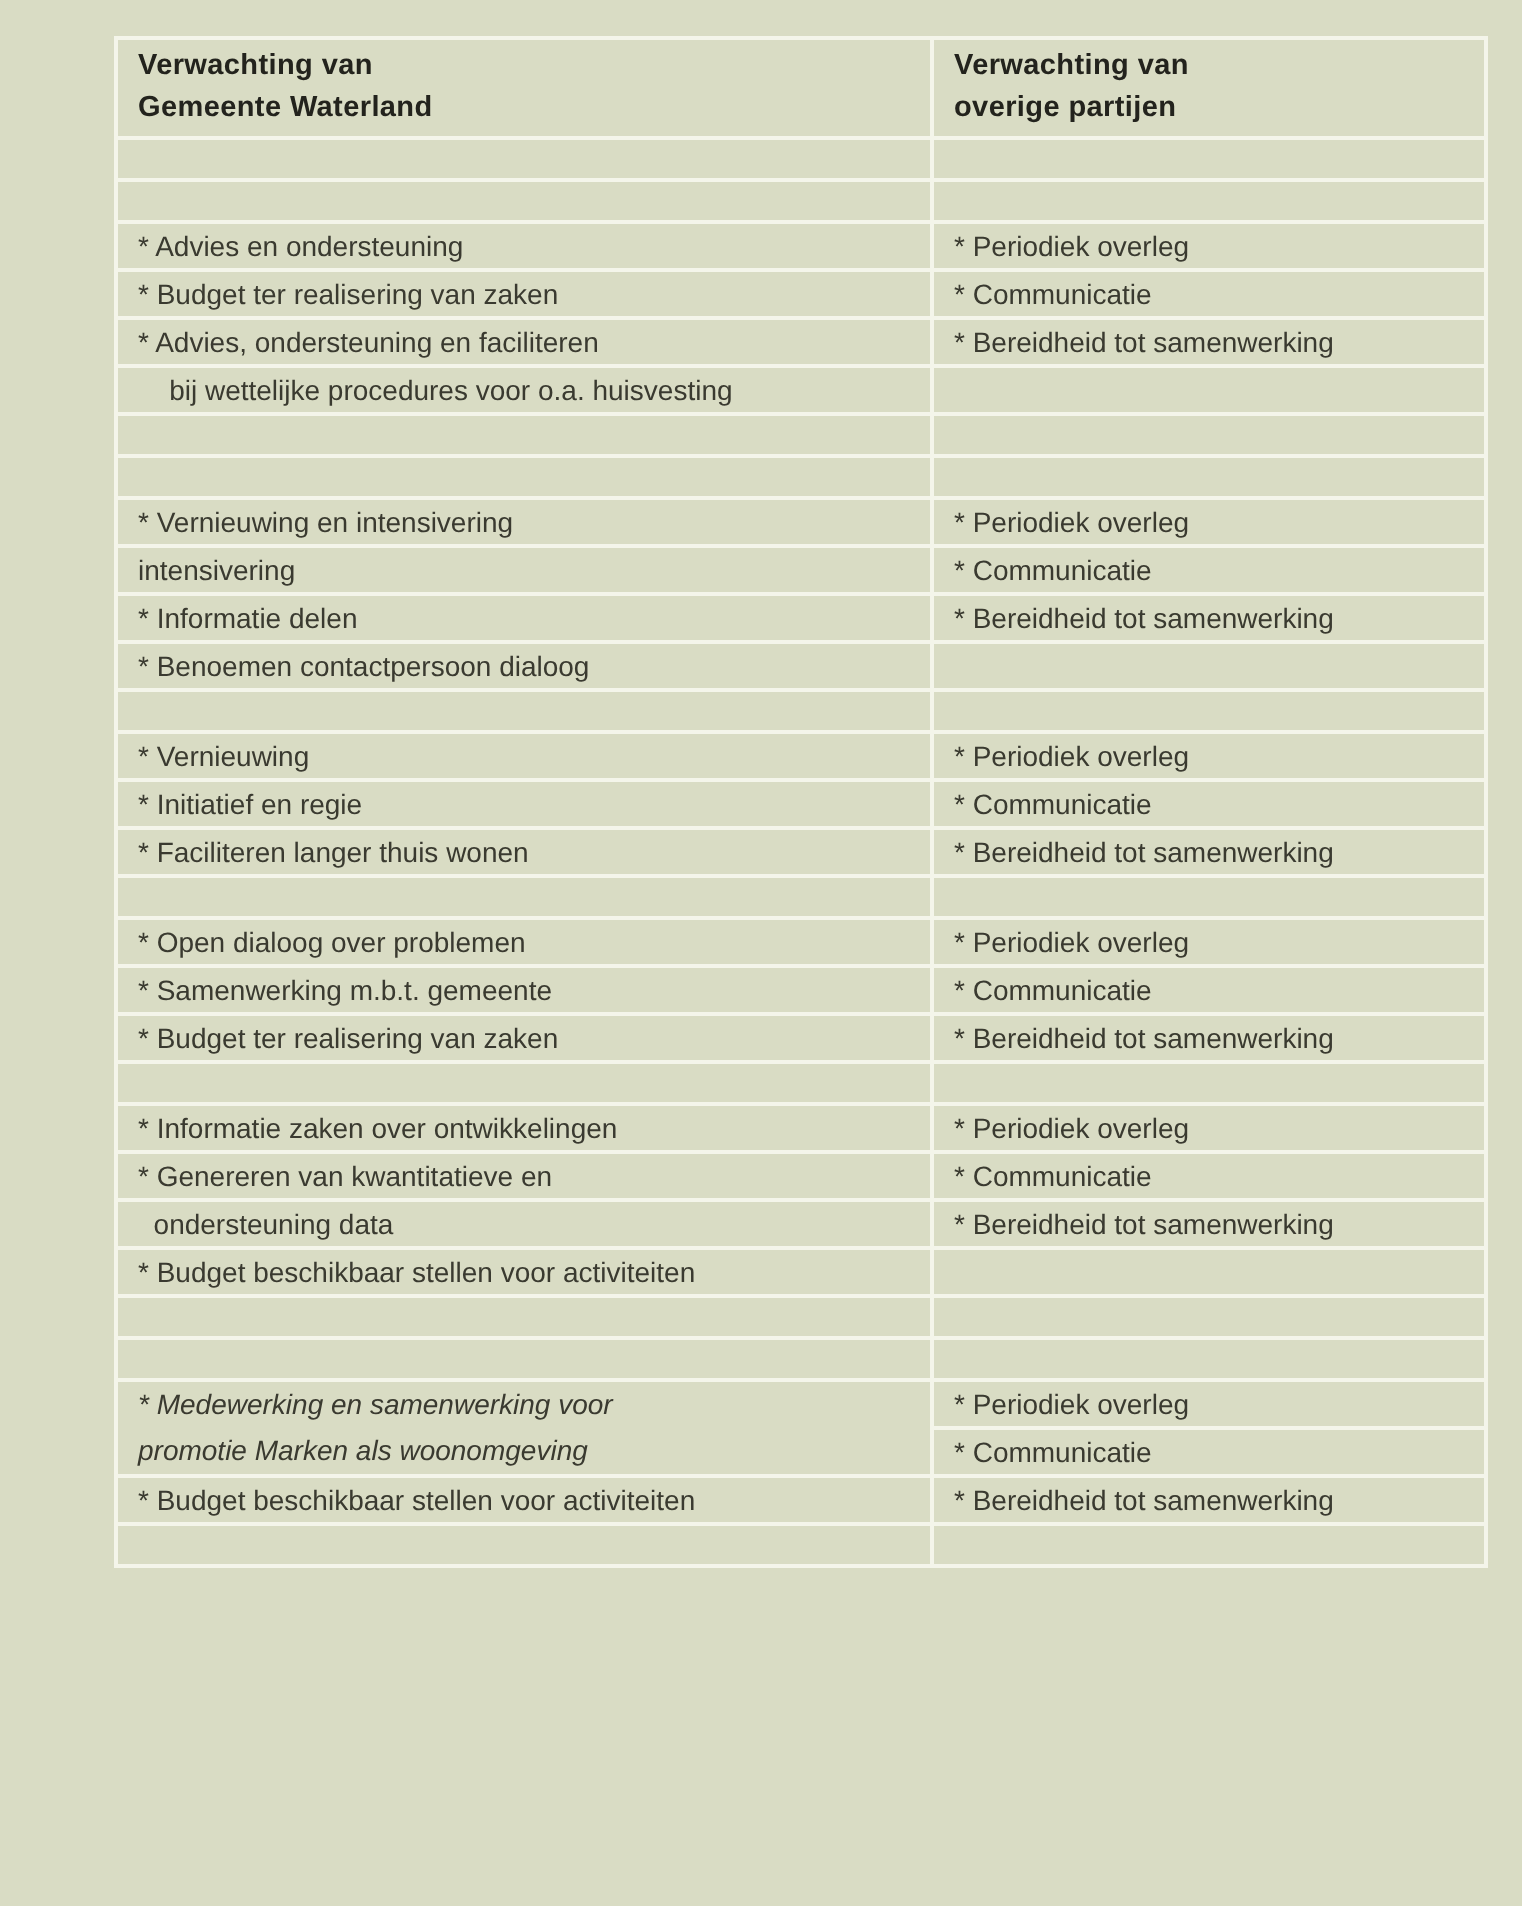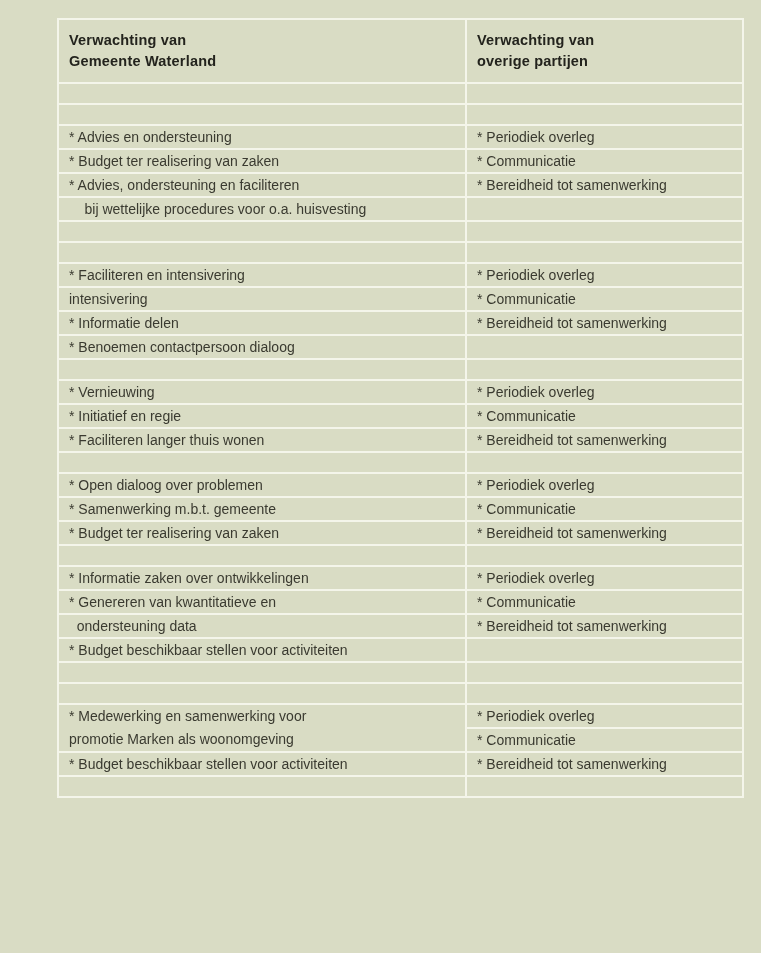--- a/index.html
+++ b/index.html
@@ -28,31 +28,31 @@
   th, td {
     border: 2px solid #f4f5ea;
     padding: 0 6px 0 10px;
     font-size: 14px;
     color: #3a3a30;
     vertical-align: middle;
     text-align: left;
     white-space: pre-wrap;
     overflow: hidden;
   }
-  thead tr { height: 64px; }
+  thead tr { height: 50px; }
   tbody tr { height: 21px; }
   th {
     font-weight: bold;
     color: #23231d;
     font-size: 14.5px;
     line-height: 21px;
     letter-spacing: 0.2px;
   }
   td { line-height: 22px; }
-  td.span2 { line-height: 23px; }
+  td.span2 { line-height: 23px; font-style: italic; }
 </style>
 </head>
 <body>
 
 <div class="page">
   <table class="expectations">
     <colgroup>
         <col class="c1">
         <col class="c2">
       </colgroup>
@@ -91,21 +91,21 @@
         </tr>
       <tr>
           <td></td>
           <td></td>
         </tr>
       <tr>
           <td></td>
           <td></td>
         </tr>
       <tr>
-          <td>* Faciliteren en intensivering</td>
+          <td>* Vernieuwing en intensivering</td>
           <td>* Periodiek overleg</td>
         </tr>
       <tr>
           <td>intensivering</td>
           <td>* Communicatie</td>
         </tr>
       <tr>
           <td>* Informatie delen</td>
           <td>* Bereidheid tot samenwerking</td>
         </tr>

